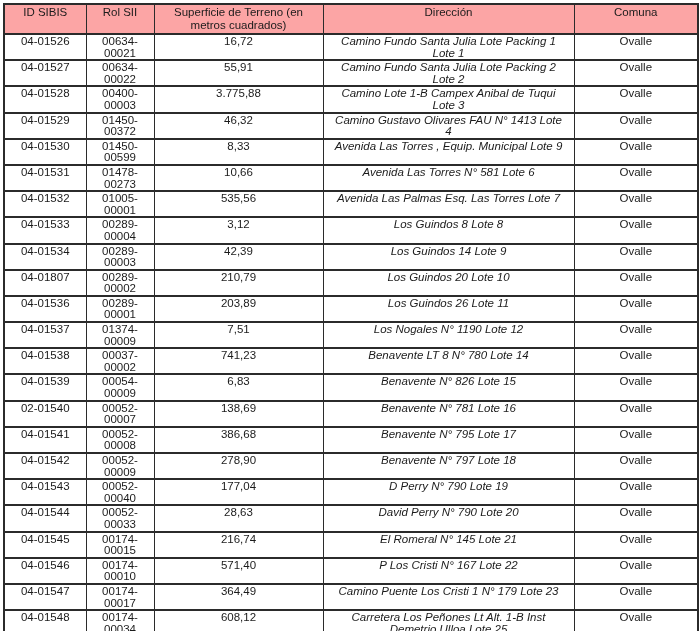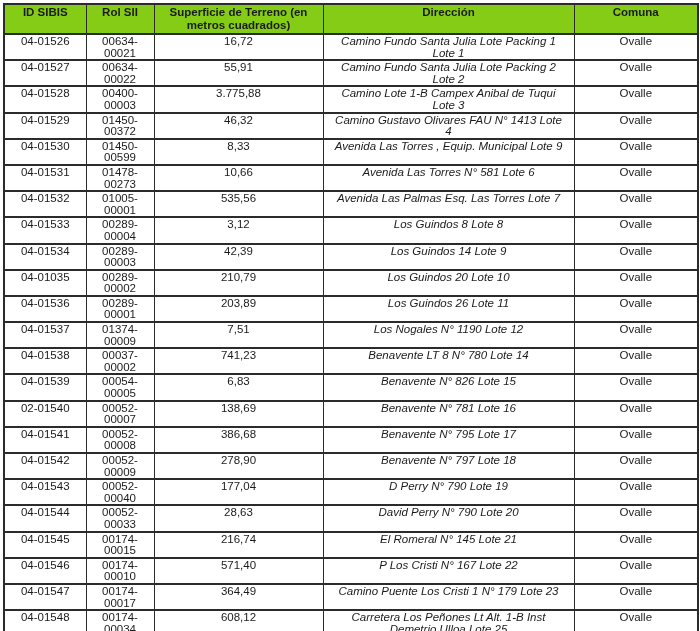--- a/index.html
+++ b/index.html
@@ -25,26 +25,26 @@
   col.c-id        { width: 82px;  }
   col.c-rol       { width: 68px;  }
   col.c-superficie{ width: 169px; }
   col.c-direccion { width: 251px; }
   col.c-comuna    { width: 124px; }
 
   table.parcels th {
     border: 2px solid #2b2b2b;
     border-left-width: 1px;
     border-right-width: 1px;
-    font-weight: bold;
+    font-weight: normal;
     text-align: center;
     vertical-align: top;
     line-height: 12.5px;
     padding: 1px 2px 2px 2px;
-    background: #84cc16;
+    background: #fca5a5;
   }
   table.parcels td {
     border: 2px solid #2b2b2b;
     border-left-width: 1px;
     border-right-width: 1px;
     text-align: center;
     vertical-align: top;
     line-height: 11.6px;
     height: 23px;
     padding: 1px 2px 0 2px;
@@ -133,21 +133,21 @@
           <td class="cell-comuna">Ovalle</td>
         </tr>
         <tr>
           <td class="cell-id">04-01534</td>
           <td class="cell-rol">00289-00003</td>
           <td class="cell-superficie">42,39</td>
           <td class="cell-direccion">Los Guindos 14 Lote 9</td>
           <td class="cell-comuna">Ovalle</td>
         </tr>
         <tr>
-          <td class="cell-id">04-01035</td>
+          <td class="cell-id">04-01807</td>
           <td class="cell-rol">00289-00002</td>
           <td class="cell-superficie">210,79</td>
           <td class="cell-direccion">Los Guindos 20 Lote 10</td>
           <td class="cell-comuna">Ovalle</td>
         </tr>
         <tr>
           <td class="cell-id">04-01536</td>
           <td class="cell-rol">00289-00001</td>
           <td class="cell-superficie">203,89</td>
           <td class="cell-direccion">Los Guindos 26 Lote 11</td>
@@ -162,21 +162,21 @@
         </tr>
         <tr>
           <td class="cell-id">04-01538</td>
           <td class="cell-rol">00037-00002</td>
           <td class="cell-superficie">741,23</td>
           <td class="cell-direccion">Benavente LT 8 N° 780 Lote 14</td>
           <td class="cell-comuna">Ovalle</td>
         </tr>
         <tr>
           <td class="cell-id">04-01539</td>
-          <td class="cell-rol">00054-00005</td>
+          <td class="cell-rol">00054-00009</td>
           <td class="cell-superficie">6,83</td>
           <td class="cell-direccion">Benavente N° 826 Lote 15</td>
           <td class="cell-comuna">Ovalle</td>
         </tr>
         <tr>
           <td class="cell-id">02-01540</td>
           <td class="cell-rol">00052-00007</td>
           <td class="cell-superficie">138,69</td>
           <td class="cell-direccion">Benavente N° 781 Lote 16</td>
           <td class="cell-comuna">Ovalle</td>

